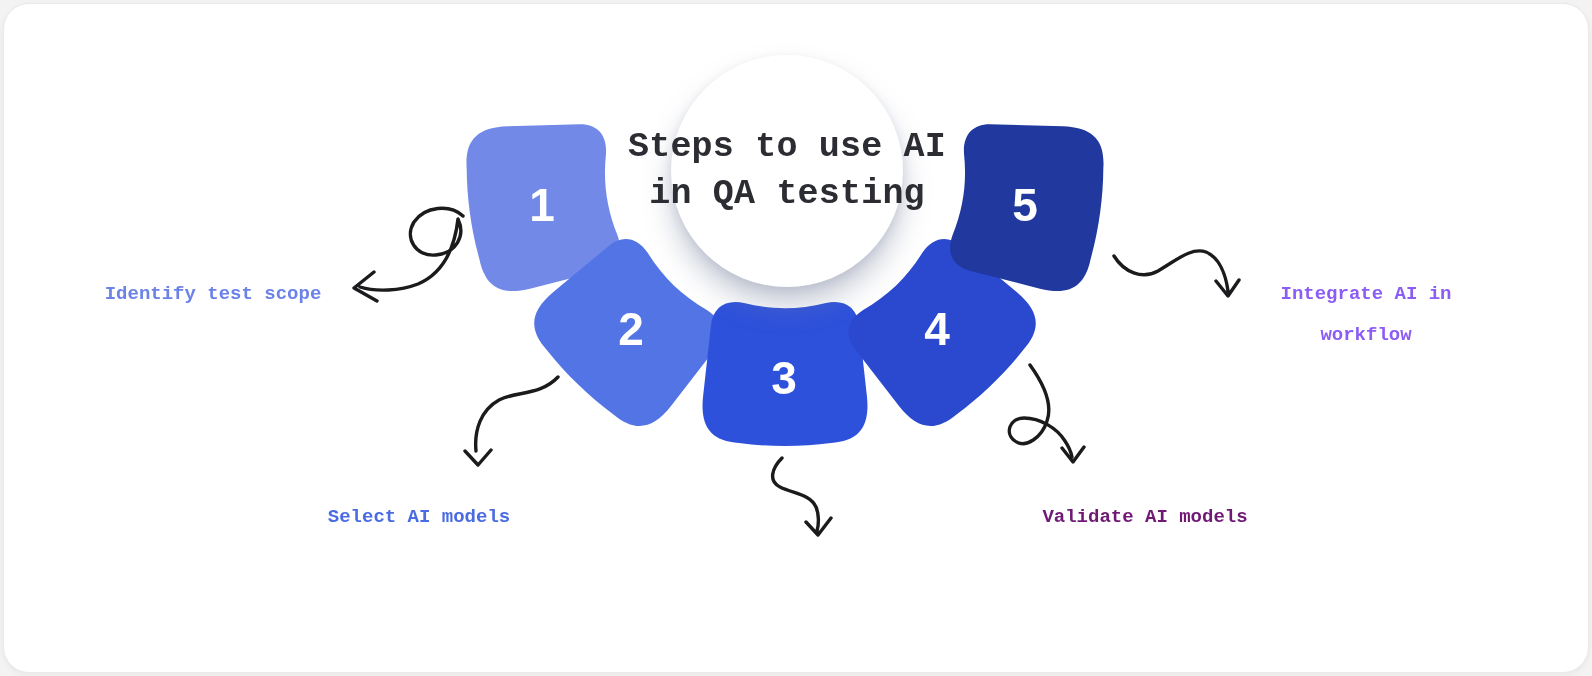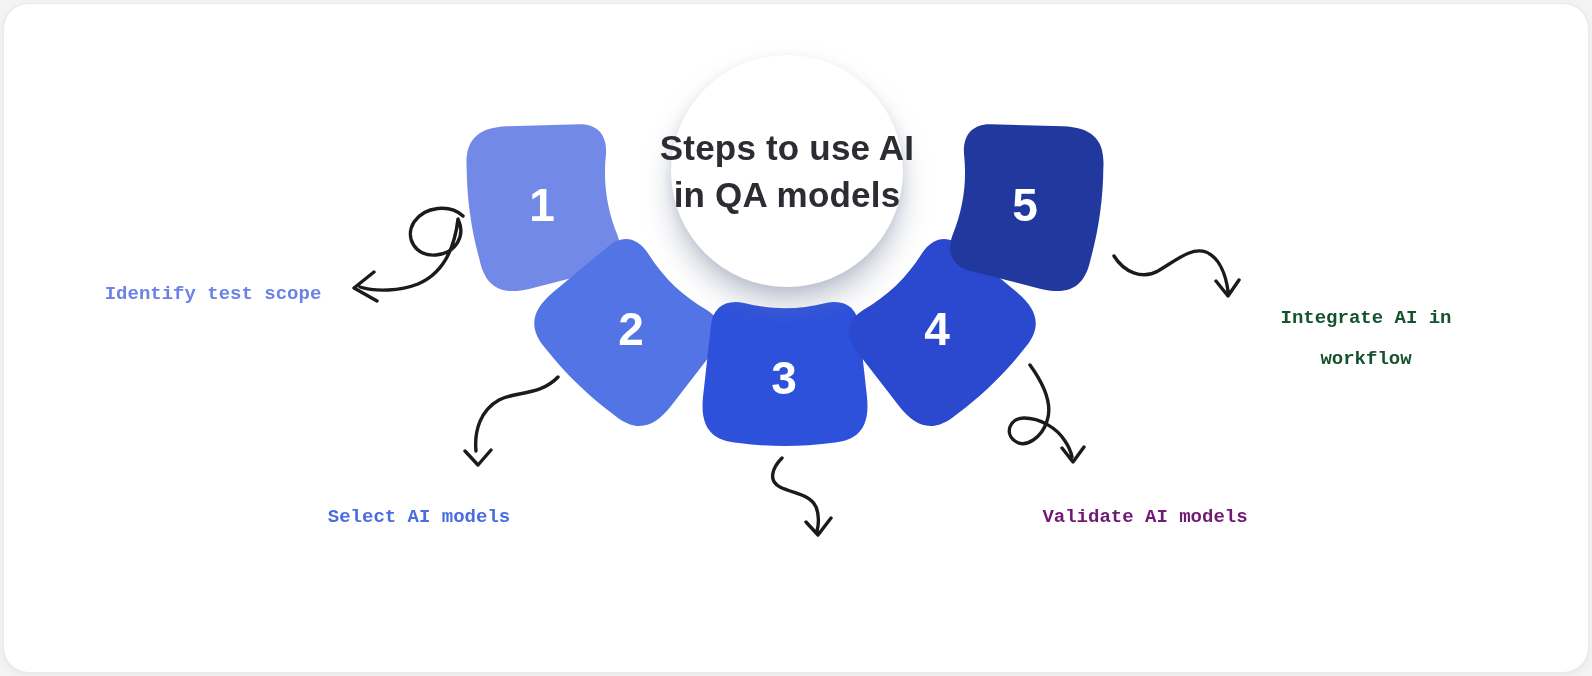--- a/index.html
+++ b/index.html
@@ -53,30 +53,30 @@
     <g>
       <path class="arrow" d="M 463 216 C 450 204 425 206 414 222 C 404 238 416 257 436 255 C 456 253 466 236 458 219 C 455 245 446 272 418 284 C 400 291 376 292 360 287 M 374 272 L 354 288 L 377 301" style="stroke: rgb(27, 27, 29);"></path>
       <path class="arrow" d="M 558 377 C 540 396 516 391 499 400 C 481 410 474 430 476 451 M 465 451 L 478 465 L 491 450" style="stroke: rgb(27, 27, 29);"></path>
       <path class="arrow" d="M 782 458 C 772 468 768 481 780 487 C 794 494 810 494 816 507 C 819 514 819 524 817 531 M 806 522 L 818 535 L 831 518" style="stroke: rgb(27, 27, 29);"></path>
       <path class="arrow" d="M 1030 365 C 1043 383 1053 404 1047 421 C 1042 437 1026 449 1015 441 C 1004 433 1010 418 1024 418 C 1040 418 1057 428 1065 441 C 1069 447 1071 452 1072 457 M 1062 448 L 1073 462 L 1084 447" style="stroke: rgb(27, 27, 29);"></path>
       <path class="arrow" d="M 1114 256 C 1124 272 1142 280 1158 271 C 1178 259 1192 247 1206 252 C 1220 258 1226 276 1228 291 M 1216 281 L 1228 296 L 1239 280" style="stroke: rgb(27, 27, 29);"></path>
     </g>
   </svg>
 
   <div class="circle" style="background-color: rgb(255, 255, 255);">
-    <div class="title" style="color: rgb(44, 45, 51);">
+    <div class="title" style="color: rgb(44, 45, 51); font-family: Liberation Mono, monospace;">
       <span>Steps to use AI</span><br>
-      <span>in QA models</span>
+      <span>in QA testing</span>
     </div>
   </div>
 
   <div class="num n1" style="color: rgb(255, 255, 255);">1</div>
   <div class="num n2" style="color: rgb(255, 255, 255);">2</div>
   <div class="num n3" style="color: rgb(255, 255, 255);">3</div>
   <div class="num n4" style="color: rgb(255, 255, 255);">4</div>
   <div class="num n5" style="color: rgb(255, 255, 255);">5</div>
 
   <div class="label l1" style="color: rgb(107, 130, 231);">Identify test scope</div>
   <div class="label l2" style="color: rgb(74, 108, 226); margin-left: 16px;">Select AI models</div>
   <div class="label l4" style="color: #701a75;">Validate AI models</div>
-  <div class="label l5" style="color: #14532d; margin-top: 24px;">Integrate AI in workflow</div>
+  <div class="label l5" style="color: #8b5cf6;">Integrate AI in workflow</div>
 
 </div>
 
 </body></html>

